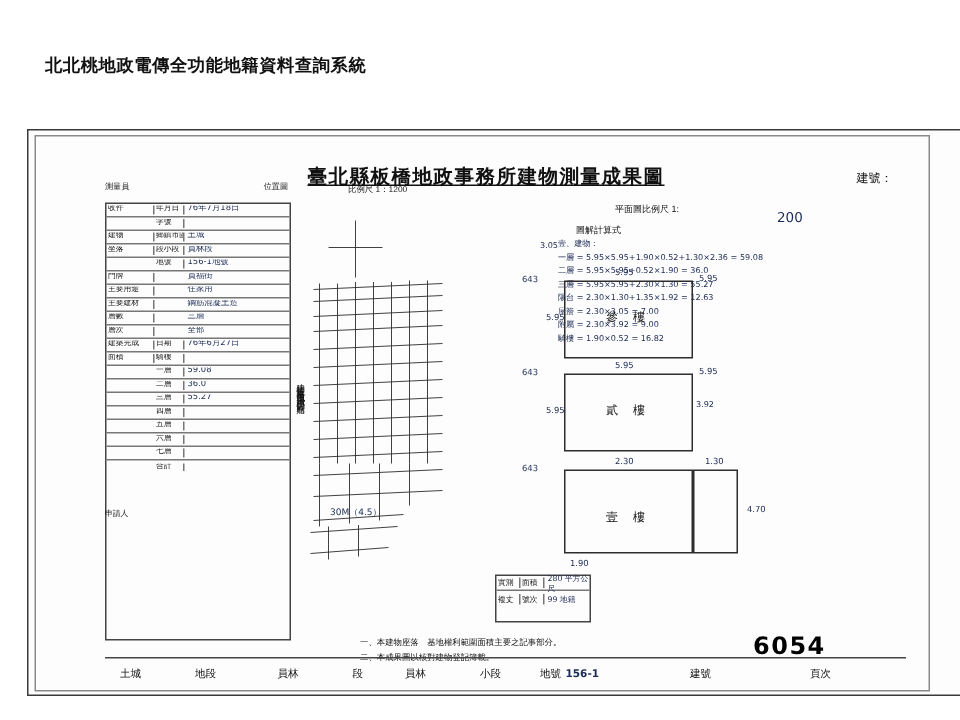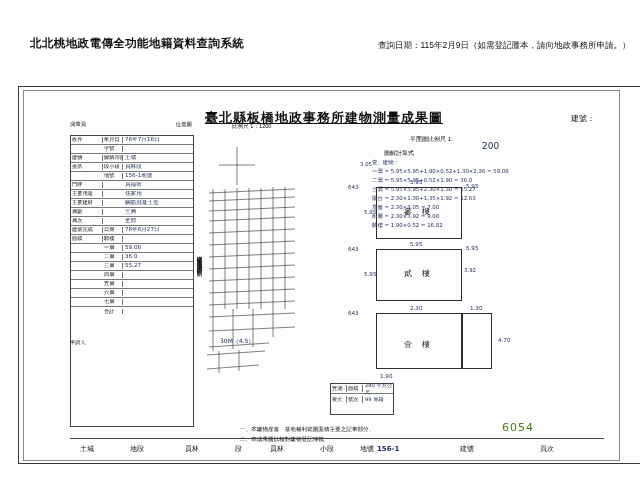--- a/index.html
+++ b/index.html
@@ -163,21 +163,21 @@
     font-size: 6px;
     color: #111;
   }
   .scale-note {
     position: absolute;
     left: 386px; top: 44px;
     font-size: 6px;
   }
   .scale-val {
     position: absolute;
-    left: 458px; top: 50px;
+    left: 494px; top: 50px;
     font-size: 9px;
     color: #1b2a55;
     font-family: "DejaVu Sans", sans-serif;
   }
 
   .note-line {
     position: absolute;
     font-size: 5.4px;
     white-space: nowrap;
     color: #1b2a55;
@@ -257,40 +257,40 @@
     top: 5px;
     white-space: nowrap;
   }
   .bb-val {
     color: #1b2a55;
     font-family: "DejaVu Sans", sans-serif;
   }
   .doc-number {
     position: absolute;
     left: 478px; top: 330px;
-    font-size: 11px;
-    color: #4d7c0f;
+    font-size: 16px;
+    color: #000000;
     font-family: "DejaVu Sans", sans-serif;
     letter-spacing: 1px;
+    font-weight: bold;
   }
 
   
   .apply-block {
     position: absolute;
     left: 46px; top: 252px;
     width: 122px;
     font-size: 5.2px;
   }
 </style>
 </head>
 <body>
 
 <div class="page-head">
   <div class="sys-title">北北桃地政電傳全功能地籍資料查詢系統</div>
-  <div class="query-date">查詢日期：115年2月9日（如需登記謄本，請向地政事務所申請。）</div>
 </div>
 
 <div class="doc-frame">
   <div class="doc-inner">
 
     <div class="doc-title">臺北縣板橋地政事務所建物測量成果圖</div>
     <div class="doc-code">建號：</div>
 
     <div class="attr-head">
       <span>測量員</span>

